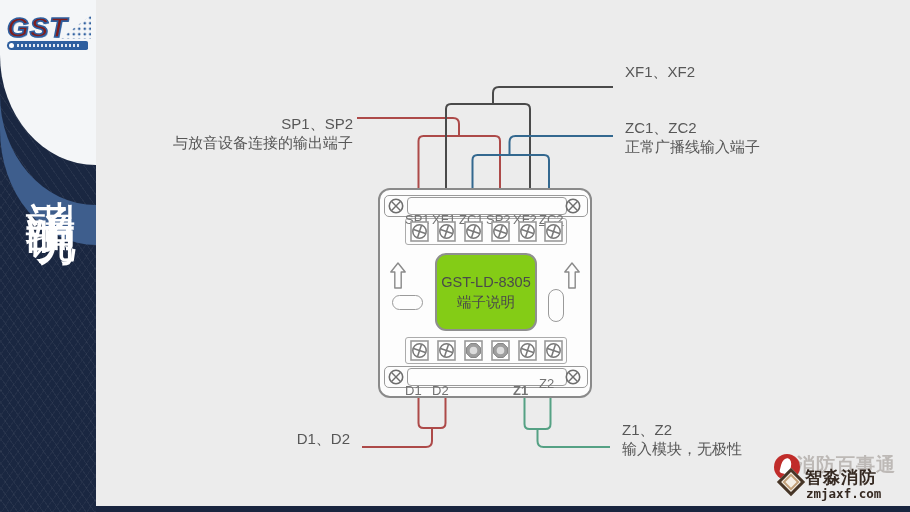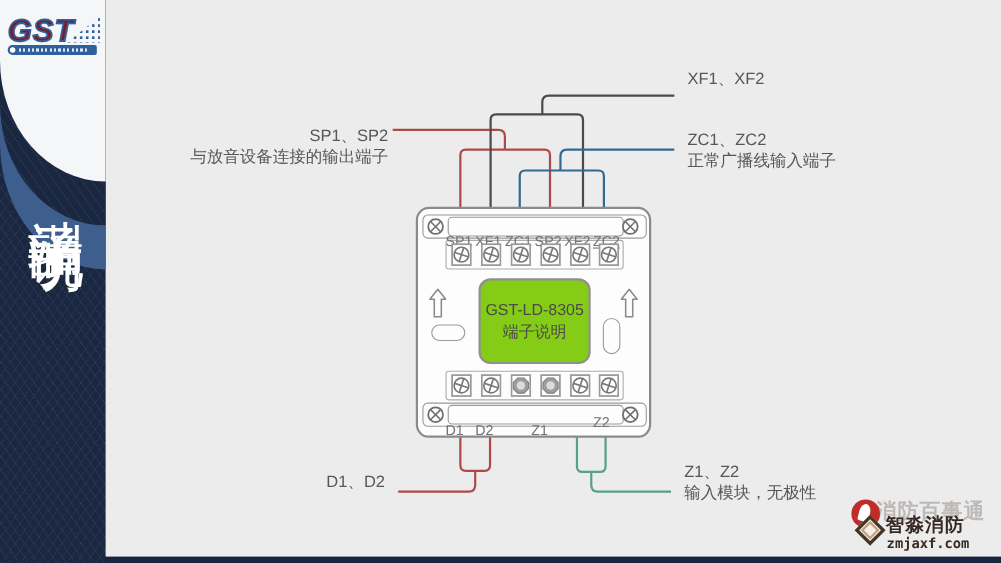--- a/index.html
+++ b/index.html
@@ -288,21 +288,21 @@
         <line x1="3.6" y1="3.6" x2="12.4" y2="12.4" stroke="#6e6e6e" stroke-width="1.4"></line>
         <line x1="12.4" y1="3.6" x2="3.6" y2="12.4" stroke="#6e6e6e" stroke-width="1.4"></line>
       </svg></div>
   <div class="abs corner-screw" style="left:565px;top:369px;"><svg width="16" height="16" viewBox="0 0 16 16">
         <circle cx="8" cy="8" r="6.7" fill="#fdfdfd" stroke="#6e6e6e" stroke-width="1.6"></circle>
         <line x1="3.6" y1="3.6" x2="12.4" y2="12.4" stroke="#6e6e6e" stroke-width="1.4"></line>
         <line x1="12.4" y1="3.6" x2="3.6" y2="12.4" stroke="#6e6e6e" stroke-width="1.4"></line>
       </svg></div>
   <span class="abs tlabel" style="left:405px;top:371px;">D1</span>
   <span class="abs tlabel" style="left:432px;top:371px;">D2</span>
-  <span class="abs tlabel" style="left:483px;top:371px;">Z1</span>
+  <span class="abs tlabel" style="left:513px;top:371px;font-weight:bold;">Z1</span>
   <span class="abs tlabel" style="left:539px;top:364px;">Z2</span>
 
   <div class="abs callout co-sp">
     <div class="t">SP1、SP2</div>
     <div>与放音设备连接的输出端子</div>
   </div>
   <div class="abs callout co-xf">
     <div class="t">XF1、XF2</div>
   </div>
   <div class="abs callout co-zc">

